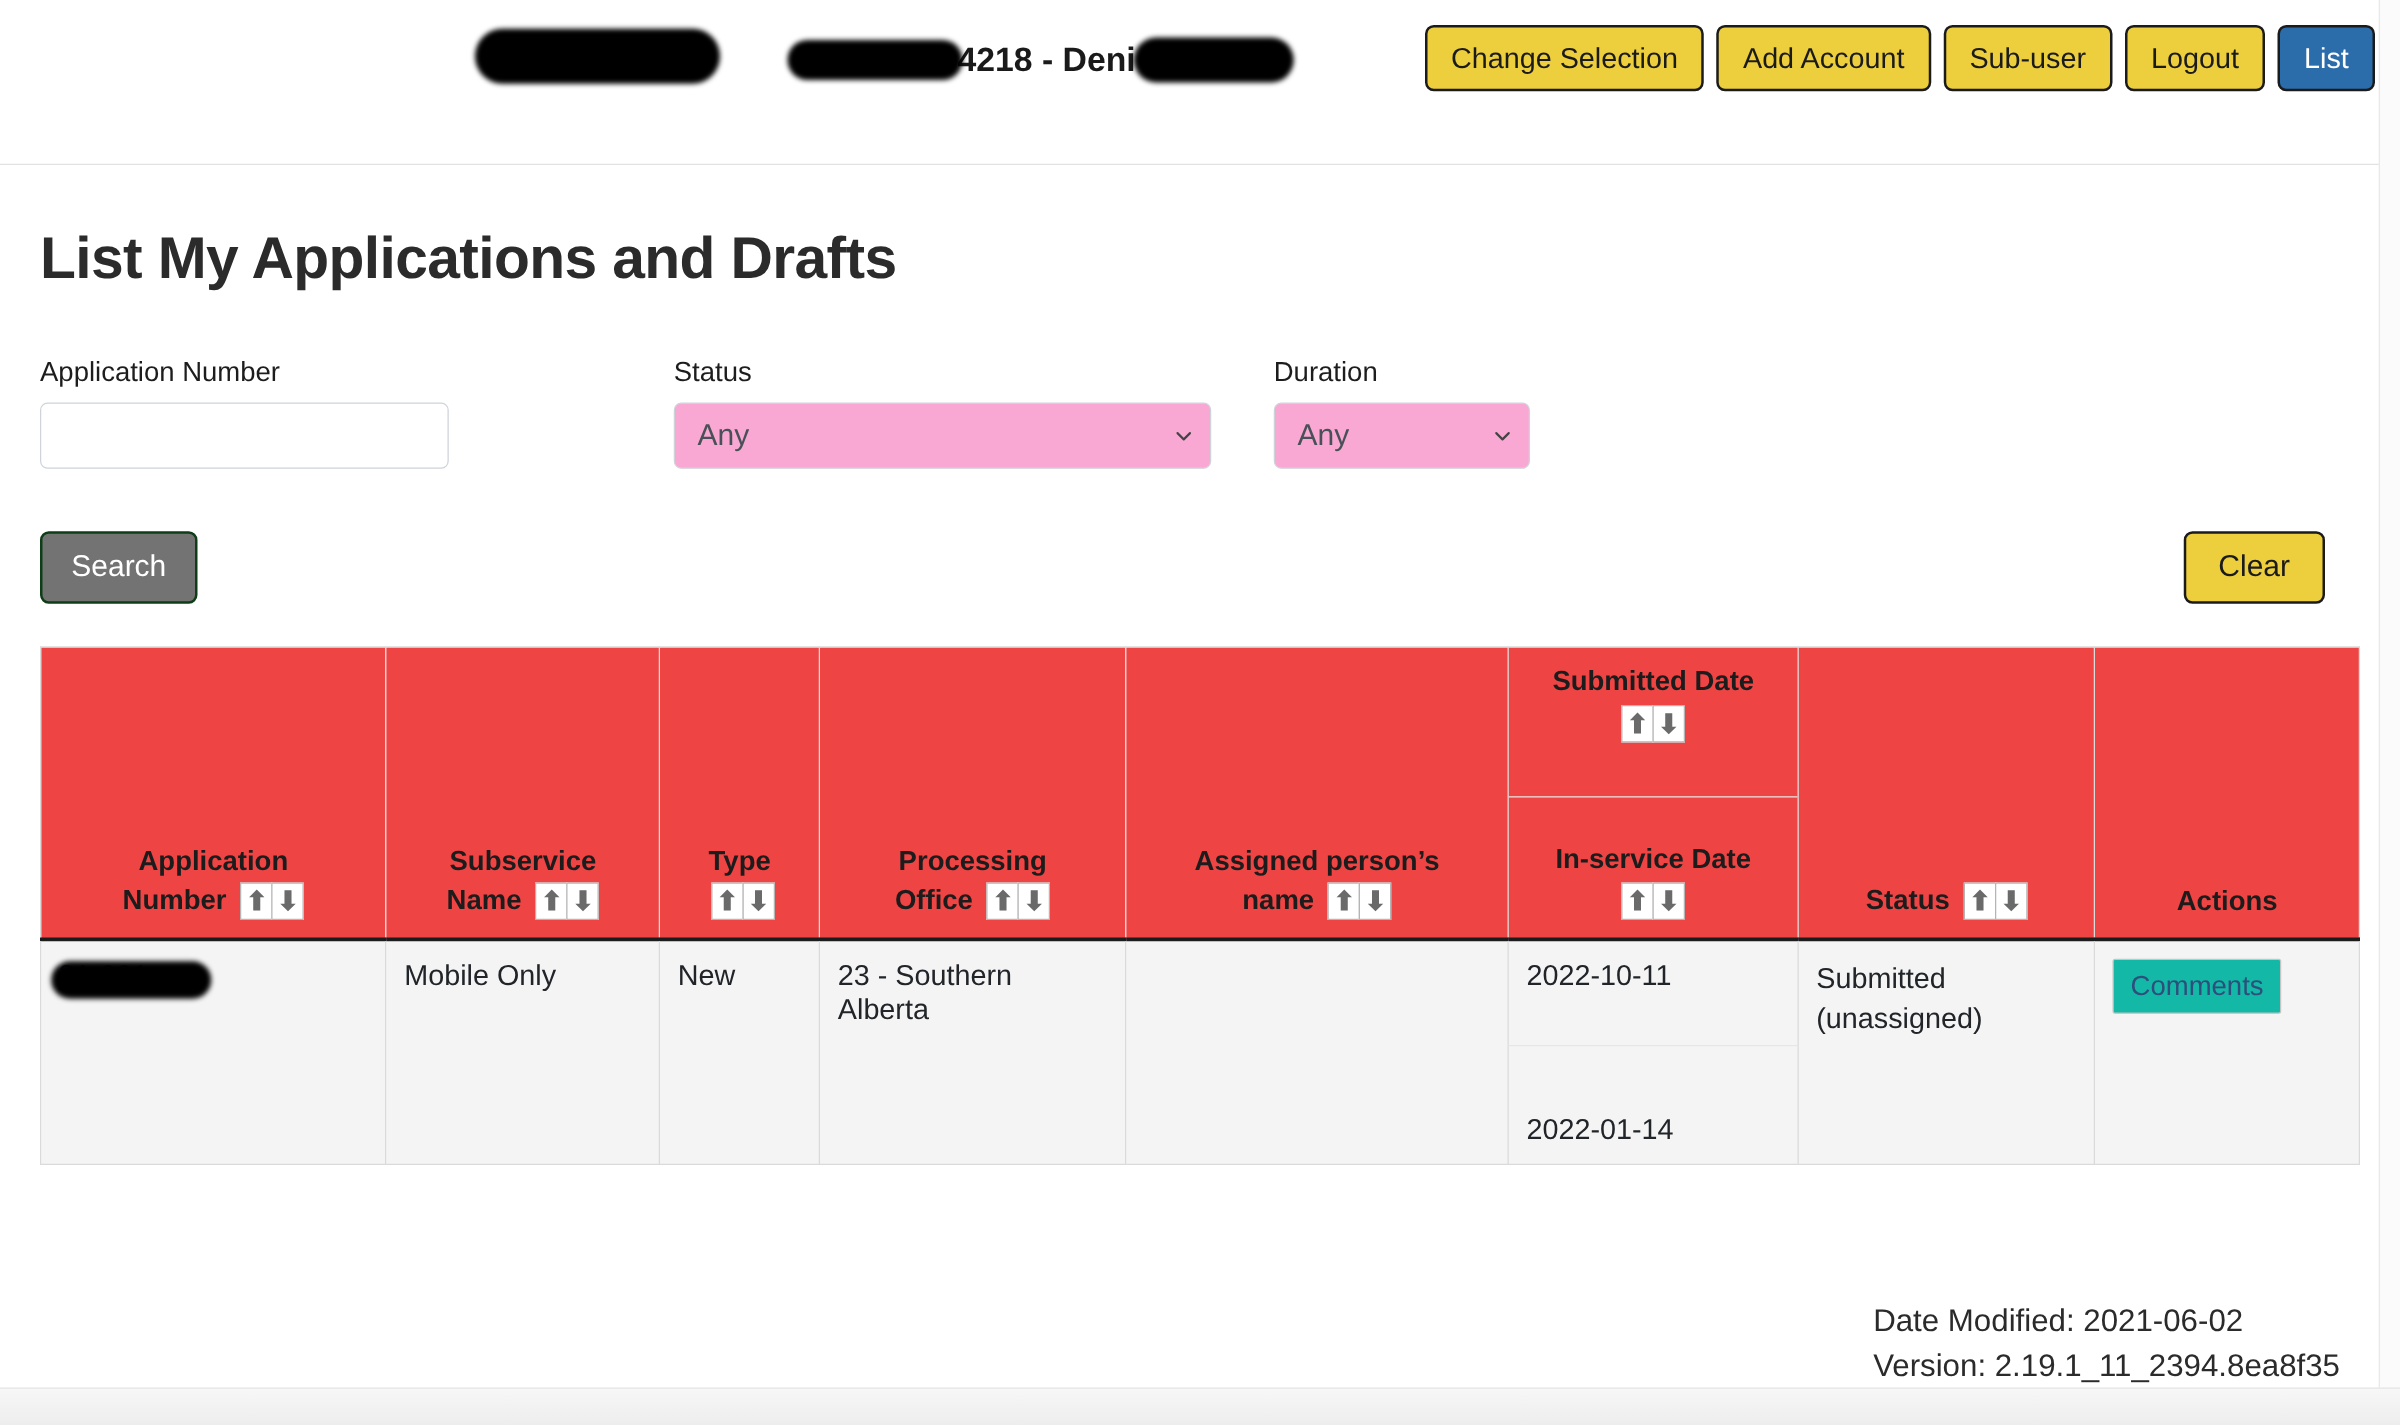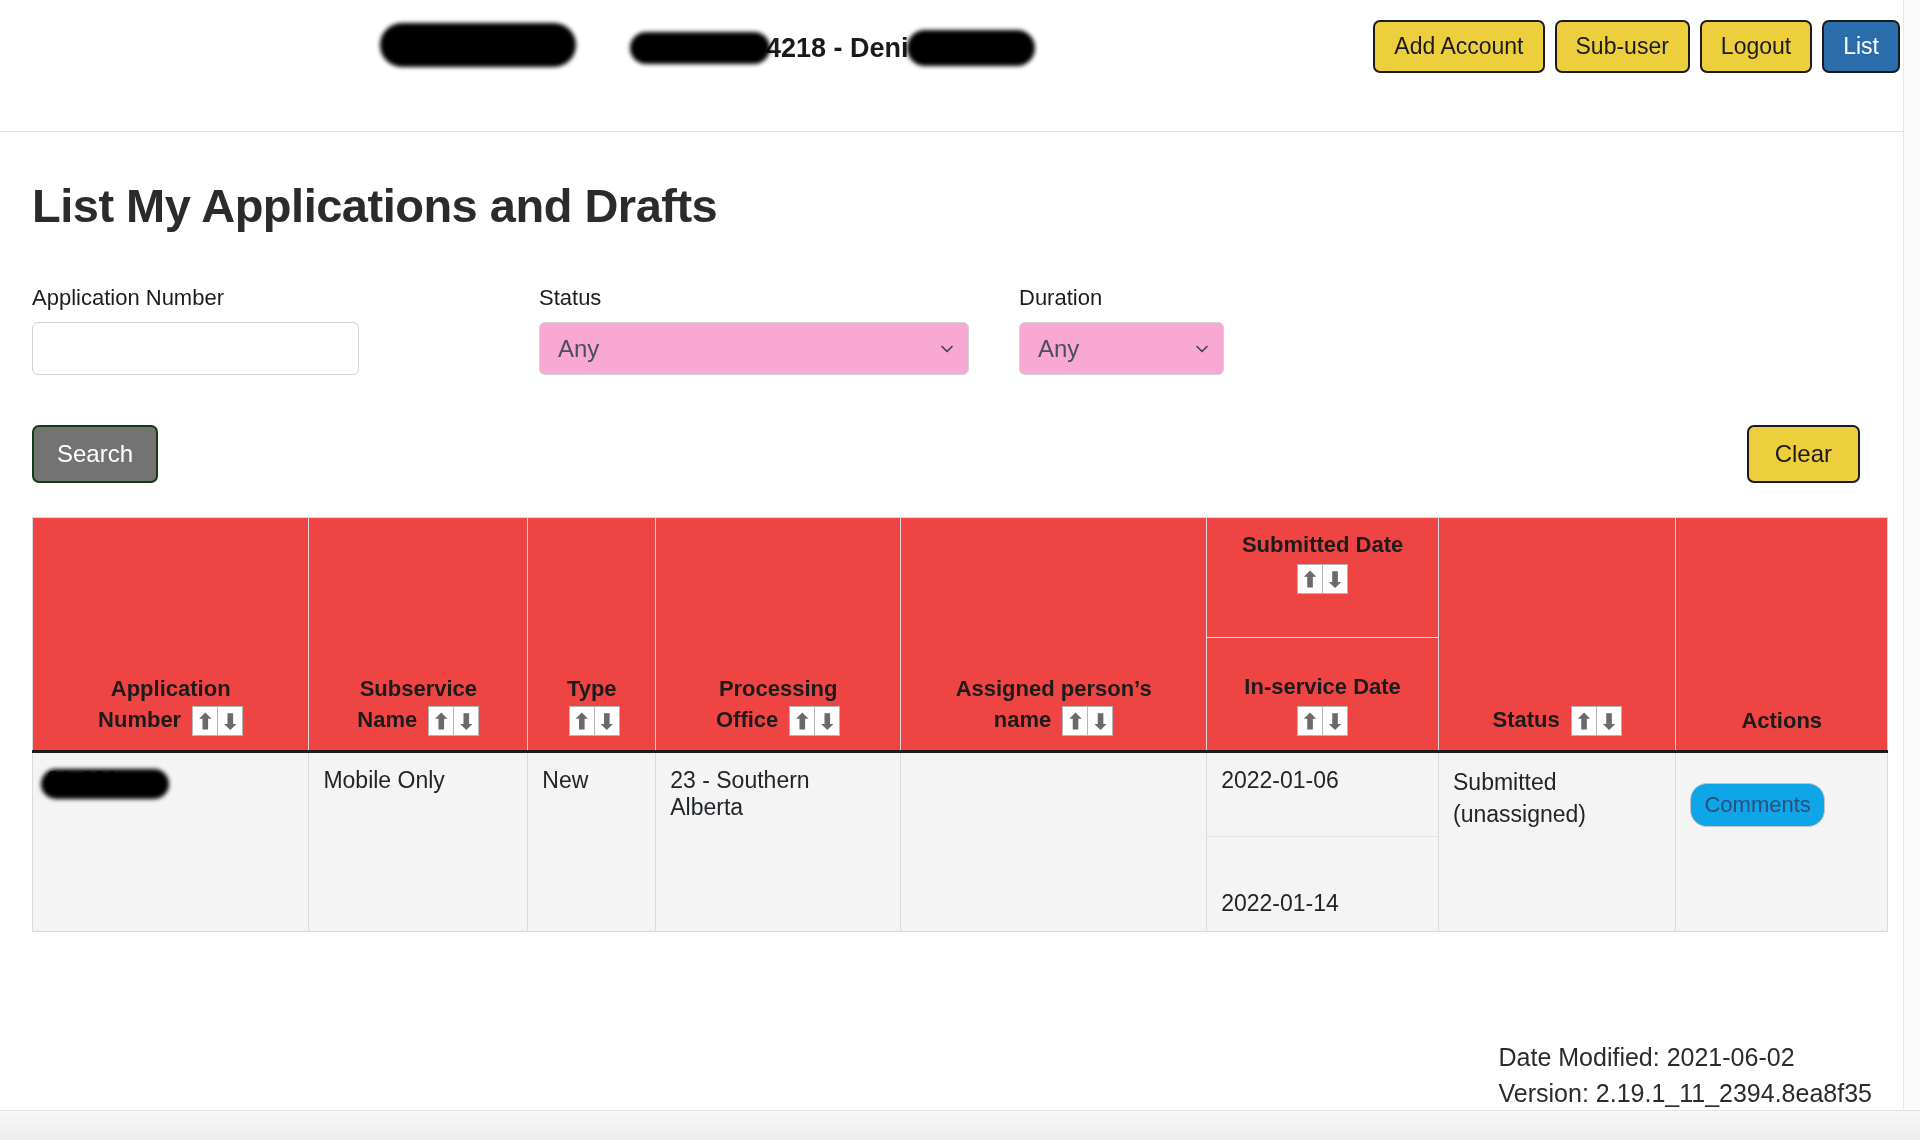--- a/index.html
+++ b/index.html
@@ -267,29 +267,28 @@
     padding: 14px 14px 0 14px;
     border-bottom: 1px solid #e6e6e6;
   }
   .dc-bot {
     flex: 1 1 auto;
     padding: 0 14px 14px 14px;
     display: flex; align-items: flex-end;
   }
   .status-cell { line-height: 1.38; }
   .btn-comments {
-    background: #0ea5e9;
+    background: #14b8a6;
     border: 1px solid #c4c4c4;
-    border-radius: 17px;
+    border-radius: 2px;
     color: #2d4f7c;
     font-size: 22px;
     padding: 8px 13px;
     cursor: pointer;
     font-family: "Liberation Sans", sans-serif;
-    margin-top: 16px;
   }
 
   
   .meta {
     position: absolute;
     right: 48px;
     top: 1040px;
     text-align: left;
     font-size: 25px;
     color: #2b2b2b;
@@ -317,20 +316,21 @@
 <div class="topbar">
   <div class="redact logo-redact"></div>
 
   <div class="acct-wrap">
     <span class="redact acct-redact-pre"></span>
     <span>4218 - Deni</span>
     <span class="redact acct-redact-post"></span>
   </div>
 
   <div class="btn-group">
+    <button class="btn btn-yellow">Change Selection</button>
     <button class="btn btn-yellow">Add Account</button>
     <button class="btn btn-yellow">Sub-user</button>
     <button class="btn btn-yellow">Logout</button>
     <button class="btn btn-blue">List</button>
   </div>
 </div>
 
 <div class="content">
 
   <h1 class="page-title">List My Applications and Drafts</h1>
@@ -483,21 +483,21 @@
               <span>31-001</span>
               <span class="redact redact-inline"></span>
             </span>
           </td>
           <td>Mobile Only</td>
           <td>New</td>
           <td>23 - Southern Alberta</td>
           <td></td>
           <td class="date-cell">
             <div class="date-cell-inner">
-              <div class="dc-top">2022-01-06</div>
+              <div class="dc-top">2022-10-11</div>
               <div class="dc-bot">2022-01-14</div>
             </div>
           </td>
           <td class="status-cell">Submitted (unassigned)</td>
           <td>
             <button class="btn-comments">Comments</button>
           </td>
         </tr>
       </tbody>
     </table>

